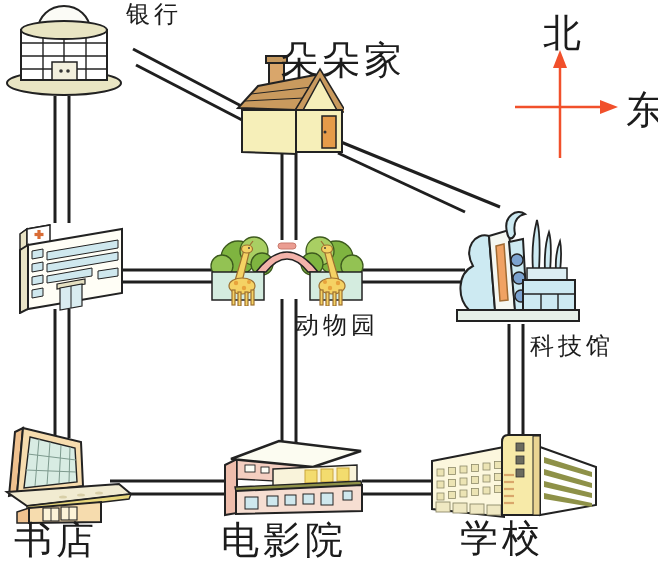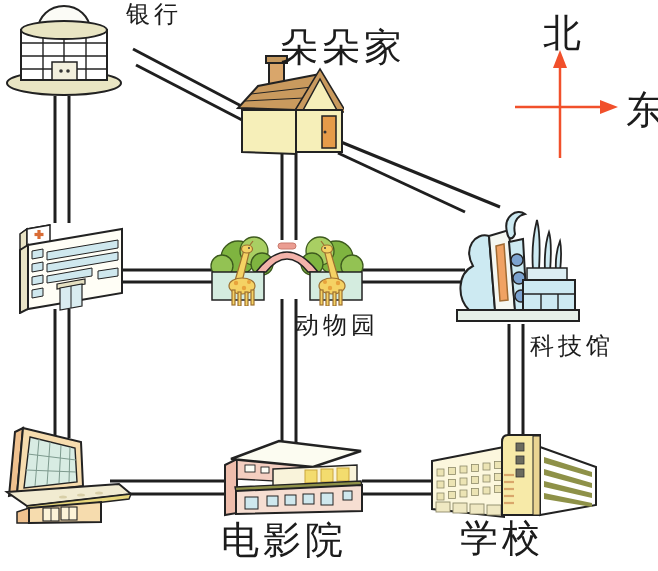--- a/index.html
+++ b/index.html
@@ -295,19 +295,20 @@
     <g stroke="#d9a66b" stroke-width="2.2">
       <line x1="76" y1="48" x2="86" y2="48"></line>
       <line x1="76" y1="55" x2="86" y2="55"></line>
       <line x1="76" y1="62" x2="86" y2="62"></line>
       <line x1="76" y1="69" x2="86" y2="69"></line>
       <line x1="76" y1="76" x2="86" y2="76"></line>
     </g>
   </svg>
 
   <div class="place-label lbl-36" style="left:126px;top:2px">银行</div>
-  <div class="place-label lbl-38" style="left:280px;top:28px">朵朵家</div>
+  <div class="place-label lbl-38" style="left:280px;top:41px">朵朵家</div>
   <div class="place-label lbl-36" style="left:295px;top:313px">动物园</div>
   <div class="place-label lbl-36" style="left:530px;top:334px">科技馆</div>
+  <div class="place-label lbl-38" style="left:14px;top:521px">书店</div>
   <div class="place-label lbl-38" style="left:221px;top:521px">电影院</div>
   <div class="place-label lbl-38" style="left:460px;top:519px">学校</div>
 
 </div>
 
 </body></html>

